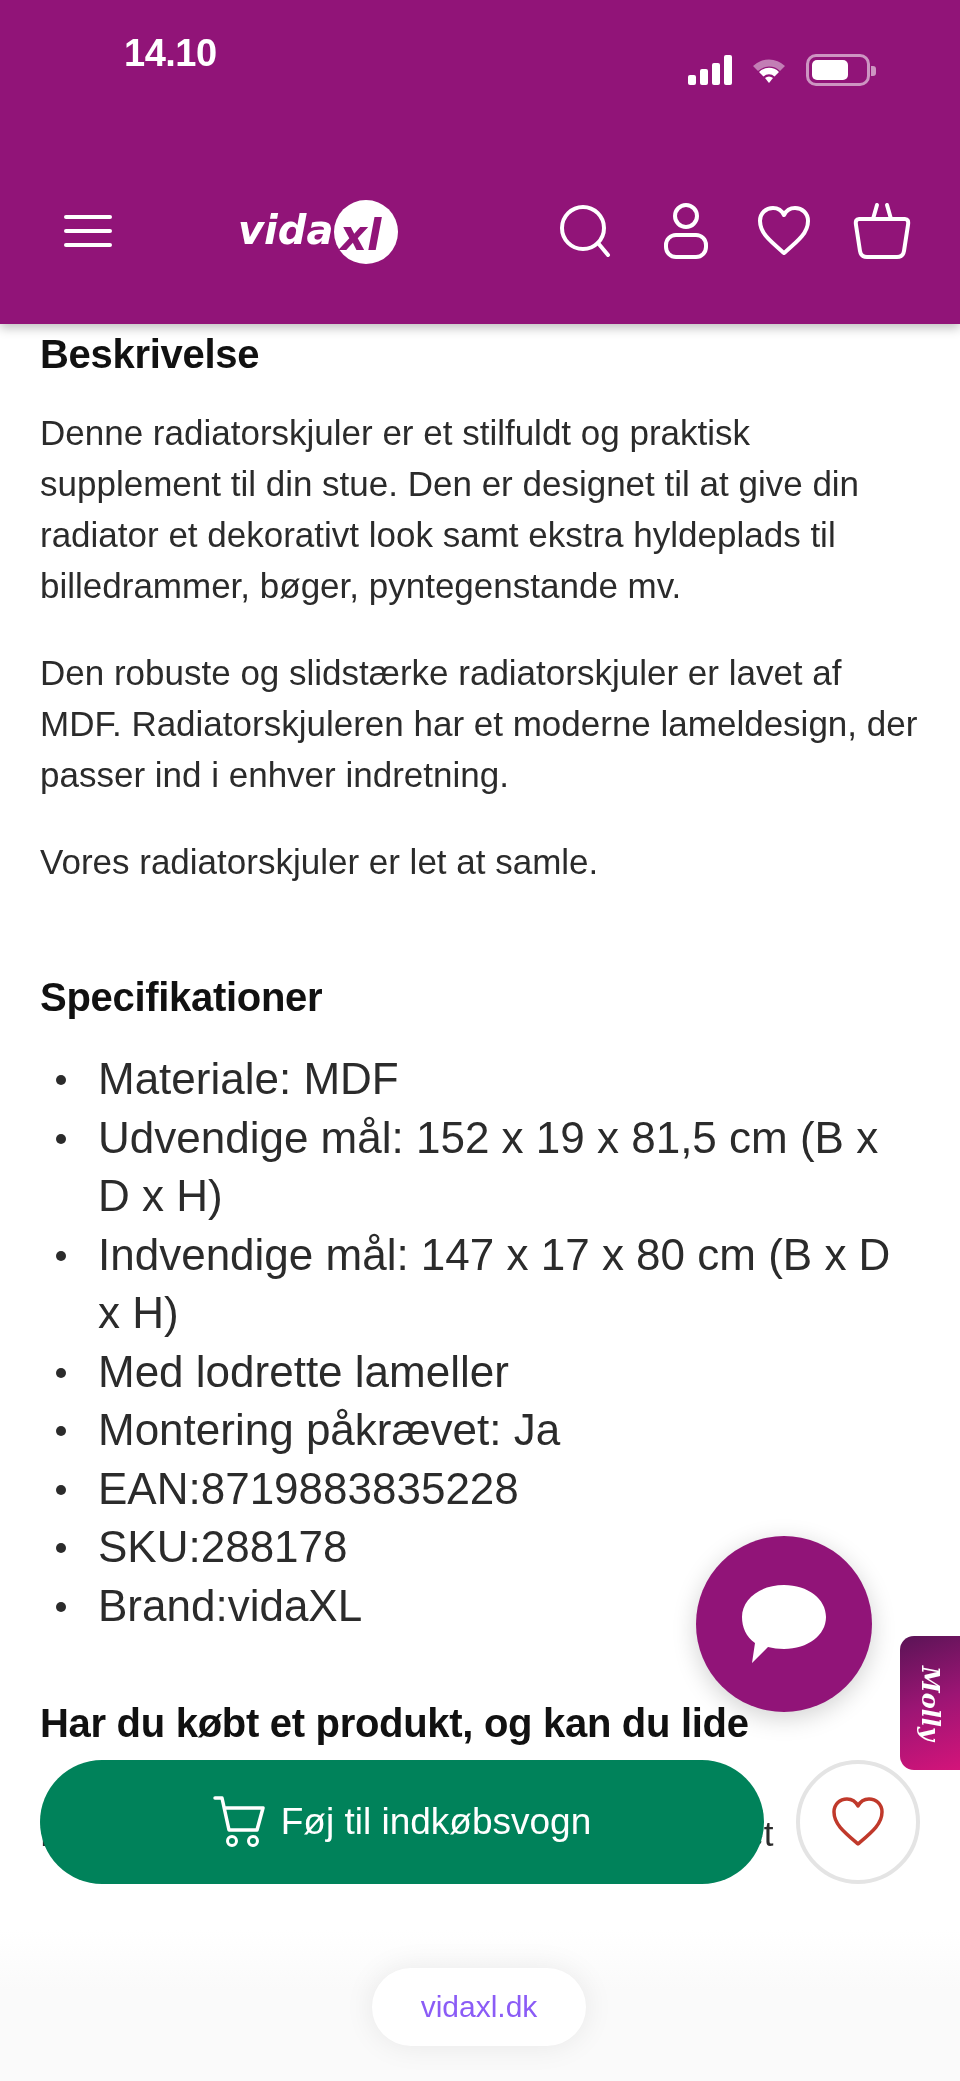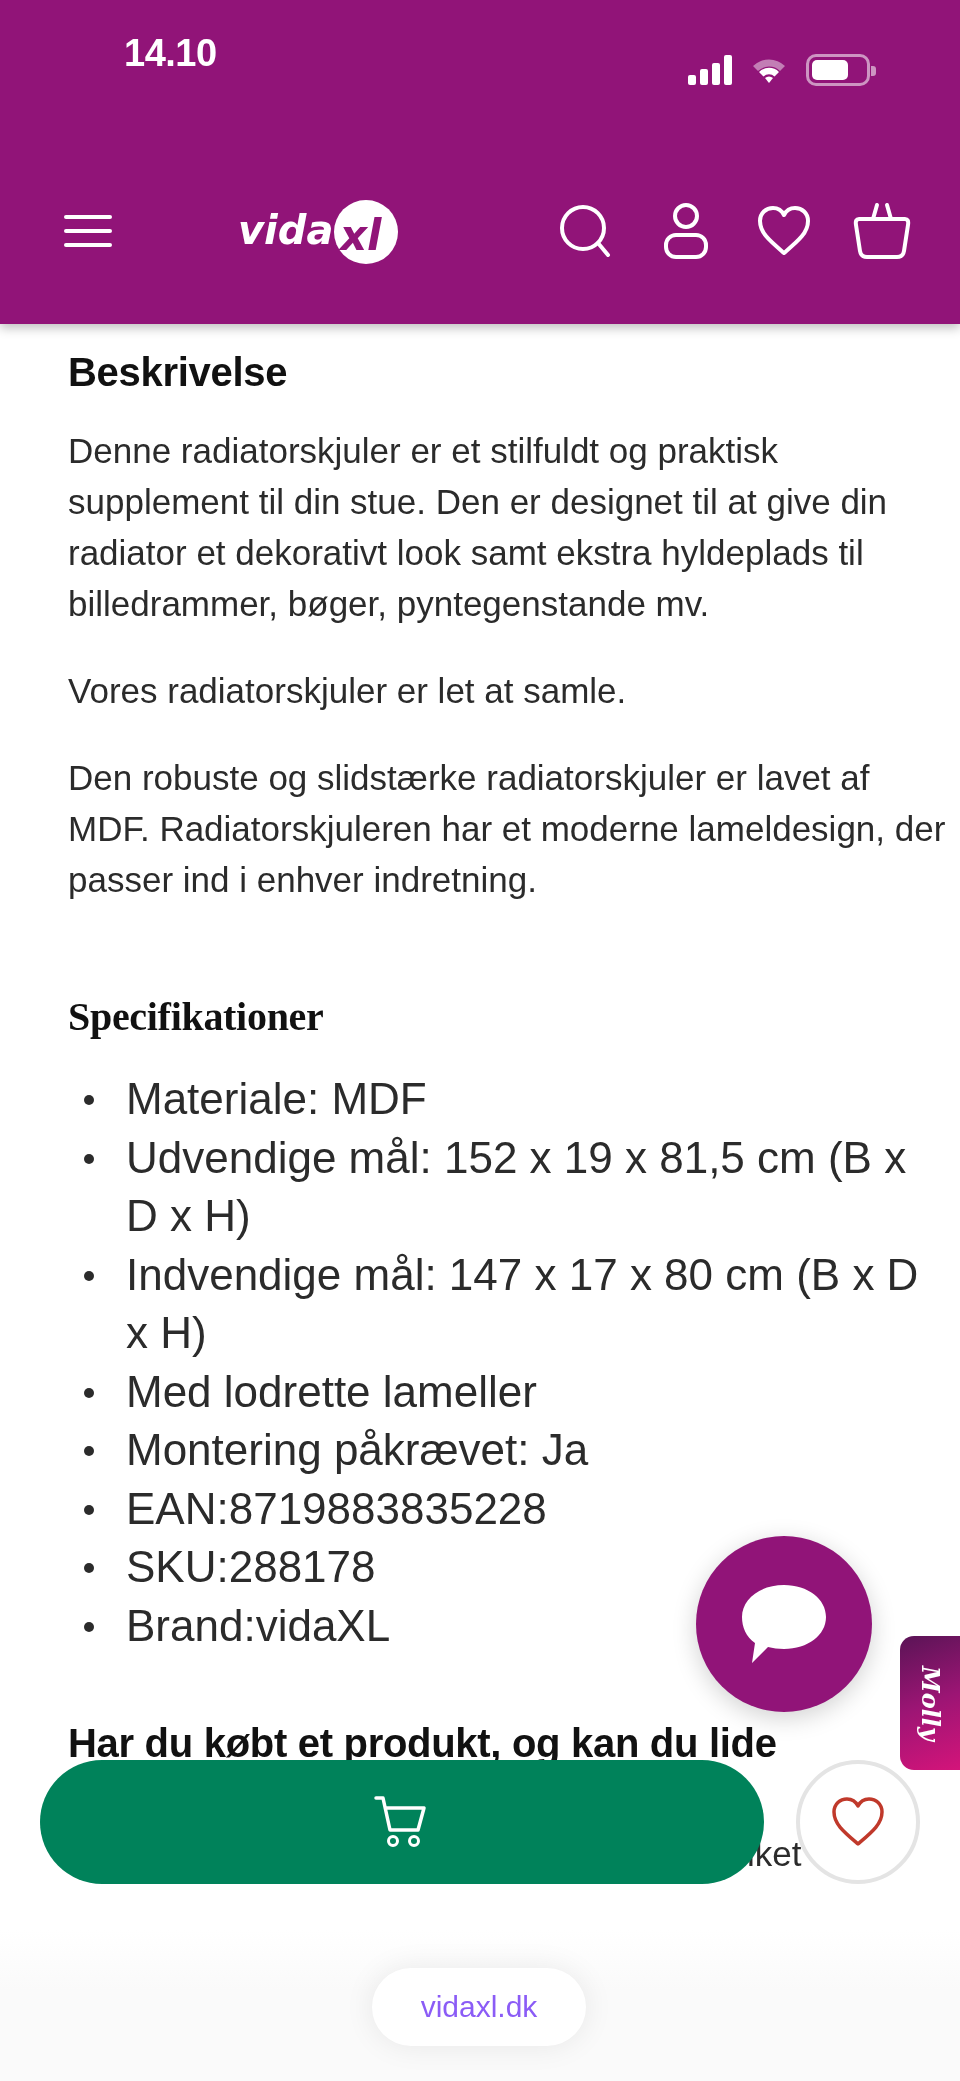--- a/index.html
+++ b/index.html
@@ -19,21 +19,21 @@
     .status-icons { position: absolute; left: 688px; top: 52px; height: 36px; display: flex; align-items: center; gap: 18px; }
     .signal { display: flex; align-items: flex-end; gap: 4px; height: 30px; }
     .signal span { width: 8px; background: #fff; border-radius: 2px; display: block; }
     .battery { position: relative; width: 64px; height: 32px; border: 3px solid rgba(255,255,255,0.55); border-radius: 10px; }
     .battery .level { position: absolute; left: 3px; top: 3px; width: 36px; height: 20px; background: #fff; border-radius: 5px; }
     .battery .nub { position: absolute; right: -9px; top: 9px; width: 5px; height: 10px; background: rgba(255,255,255,0.55); border-radius: 0 3px 3px 0; }
 
     .nav-btn { position: absolute; top: 196px; width: 60px; height: 70px; display: flex; align-items: center; justify-content: center; }
     .logo { position: absolute; left: 236px; top: 192px; width: 168px; height: 80px; }
 
-    .content { position: absolute; left: 40px; top: 342px; width: 880px; margin-left: 28px; }
+    .content { position: absolute; left: 40px; top: 324px; width: 880px; }
     .h2 { font-size: 40px; font-weight: 700; color: #111; letter-spacing: -0.3px; }
     .para { font-size: 35px; line-height: 51px; color: #2b2b2b; }
 
     .spec-list { list-style: none; }
     .spec-list li { position: relative; padding-left: 58px; font-size: 44px; line-height: 58.5px; color: #2b2b2b; }
     .spec-list li::before { content: ""; position: absolute; left: 16px; top: 25px; width: 10px; height: 10px; border-radius: 50%; background: #2b2b2b; }
 
     .chat-fab {
       position: absolute; left: 696px; top: 1536px; width: 176px; height: 176px;
       border-radius: 50%; background: #911478;
@@ -132,24 +132,24 @@
     <svg width="58" height="60" viewBox="0 0 58 60">
       <path d="M20 18 L24 4 M38 18 L34 4" stroke="#fff" stroke-width="4" stroke-linecap="round"></path>
       <path d="M6 18 H52 Q56 18 55 24 L51 50 Q50 56 44 56 H14 Q8 56 7 50 L3 24 Q2 18 6 18 Z" fill="none" stroke="#fff" stroke-width="4" stroke-linejoin="round"></path>
     </svg>
   </div>
 </div>
 
 <div class="content">
   <h2 class="h2" style="margin-top:8px;">Beskrivelse</h2>
   <p class="para" style="margin-top:30px;">Denne radiatorskjuler er et stilfuldt og praktisk supplement til din stue. Den er designet til at give din radiator et dekorativt look samt ekstra hyldeplads til billedrammer, bøger, pyntegenstande mv.</p>
+  <p class="para" style="margin-top:36px;">Den robuste og slidstærke radiatorskjuler er lavet af MDF. Radiatorskjuleren har et moderne lameldesign, der passer ind i enhver indretning.</p>
   <p class="para" style="margin-top:36px;">Vores radiatorskjuler er let at samle.</p>
-  <p class="para" style="margin-top:36px;">Den robuste og slidstærke radiatorskjuler er lavet af MDF. Radiatorskjuleren har et moderne lameldesign, der passer ind i enhver indretning.</p>
 
-  <h2 class="h2" style="margin-top:88px;font-family:Liberation Serif, serif;">Specifikationer</h2>
+  <h2 class="h2" style="margin-top:88px;">Specifikationer</h2>
   <ul class="spec-list" style="margin-top:30px;">
     <li>Materiale: MDF</li>
     <li>Udvendige mål: 152 x 19 x 81,5 cm (B x D x H)</li>
     <li>Indvendige mål: 147 x 17 x 80 cm (B x D x H)</li>
     <li>Med lodrette lameller</li>
     <li>Montering påkrævet: Ja</li>
     <li>EAN:8719883835228</li>
     <li>SKU:288178</li>
     <li>Brand:vidaXL</li>
   </ul>
@@ -167,20 +167,21 @@
 <div class="molly-tab">
   <span>Molly</span>
 </div>
 
 <div class="add-to-cart">
   <svg width="56" height="56" viewBox="0 0 56 56">
     <path d="M2 4 H9 L16 36 H44 L50 14 H12" fill="none" stroke="#fff" stroke-width="3.5" stroke-linejoin="round" stroke-linecap="round"></path>
     <circle cx="19" cy="47" r="4.5" fill="none" stroke="#fff" stroke-width="3"></circle>
     <circle cx="40" cy="47" r="4.5" fill="none" stroke="#fff" stroke-width="3"></circle>
   </svg>
+  <span>Føj til indkøbsvogn</span>
 </div>
 
 <div class="wishlist-btn">
   <svg width="56" height="52" viewBox="0 0 56 52">
     <path d="M28 48 C14 36 4 28 4 16 C4 8 10 3 17 3 C22 3 26 6 28 10 C30 6 34 3 39 3 C46 3 52 8 52 16 C52 28 42 36 28 48 Z" fill="none" stroke="#c0392b" stroke-width="3.5" stroke-linejoin="round"></path>
   </svg>
 </div>
 
 <div class="bottom-fade"></div>
 <div class="url-pill">

